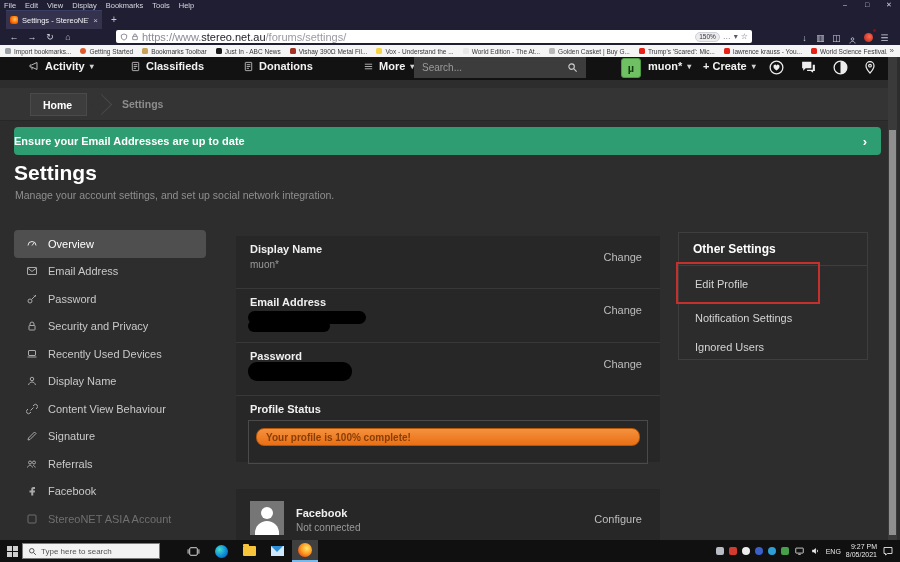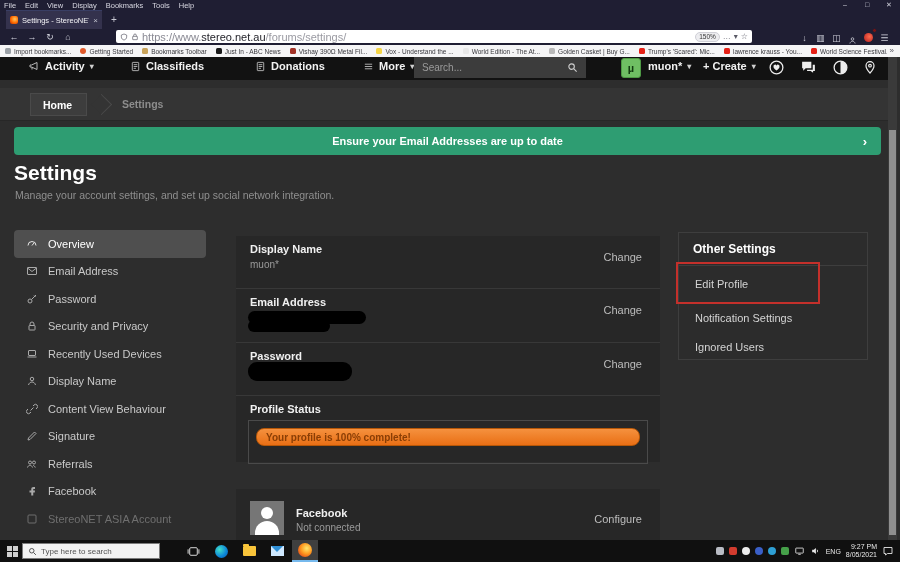--- a/index.html
+++ b/index.html
@@ -66,21 +66,21 @@
                 font-size:10.5px; font-weight:bold; color:#ffffff; }
   .crumb-arrow { position:absolute; left:94px; top:9px; width:15px; height:15px; border-top:1px solid #4a4a4a;
                  border-right:1px solid #4a4a4a; transform:rotate(45deg); background:#343434; }
   .crumb-current { position:absolute; left:122px; top:10px; font-size:10.5px; font-weight:bold; color:#8d8d8d; }
   .unread-btn { position:absolute; right:104px; top:4px; height:25px; background:#3f3f3f;
                 border-radius:3px; display:flex; align-items:center; gap:6px; padding:0 10px;
                 font-size:10px; font-weight:bold; color:#e6e6e6; }
 
   
   #banner { position:absolute; left:14px; top:127px; width:867px; height:28px; border-radius:4px;
-            display:flex; align-items:center; justify-content:center; color:#fff;
+            display:flex; align-items:center; color:#fff;
             font-size:11px; font-weight:bold; }
   #banner .chev { position:absolute; right:14px; font-size:13px; font-weight:bold; }
   #page-title { position:absolute; left:14px; top:161px; font-size:21px; font-weight:bold; color:#fff; }
   #page-sub { position:absolute; left:15px; top:189px; font-size:10.5px; color:#8f8f8f; }
 
   
   #sidebar { position:absolute; left:14px; top:230px; width:192px; }
   .sb-item { height:27.5px; display:flex; align-items:center; gap:10px; padding:0 12px;
              color:#c9c9c9; font-size:11px; }
   .sb-item .ic { color:#a9a9a9; width:12px; height:12px; flex:0 0 auto; }
@@ -277,21 +277,21 @@
     <span>Activity</span>
       <span class="caret">▾</span>
   </div>
   <div class="nav-item abs" style="left:130px; top:3px;">
     <svg class="ic" width="11" height="11" viewBox="0 0 24 24" fill="none" stroke="currentColor" stroke-width="2">
         <rect x="5" y="3" width="14" height="18" rx="1"></rect>
         <path d="M8 8h8M8 12h8M8 16h5"></path>
       </svg>
     <span>Classifieds</span>
   </div>
-  <div class="nav-item abs" style="left:255px; top:3px;text-align:center;">
+  <div class="nav-item abs" style="left:243px; top:3px;text-align:center;">
     <svg class="ic" width="11" height="11" viewBox="0 0 24 24" fill="none" stroke="currentColor" stroke-width="2">
         <rect x="5" y="3" width="14" height="18" rx="1"></rect>
         <path d="M8 8h8M8 12h8M8 16h5"></path>
       </svg>
     <span>Donations</span>
   </div>
   <div class="nav-item abs" style="left:363px; top:3px;">
     <svg class="ic" width="11" height="11" viewBox="0 0 24 24" fill="none" stroke="currentColor" stroke-width="2">
         <path d="M4 7h16M4 12h16M4 17h16"></path>
       </svg>

